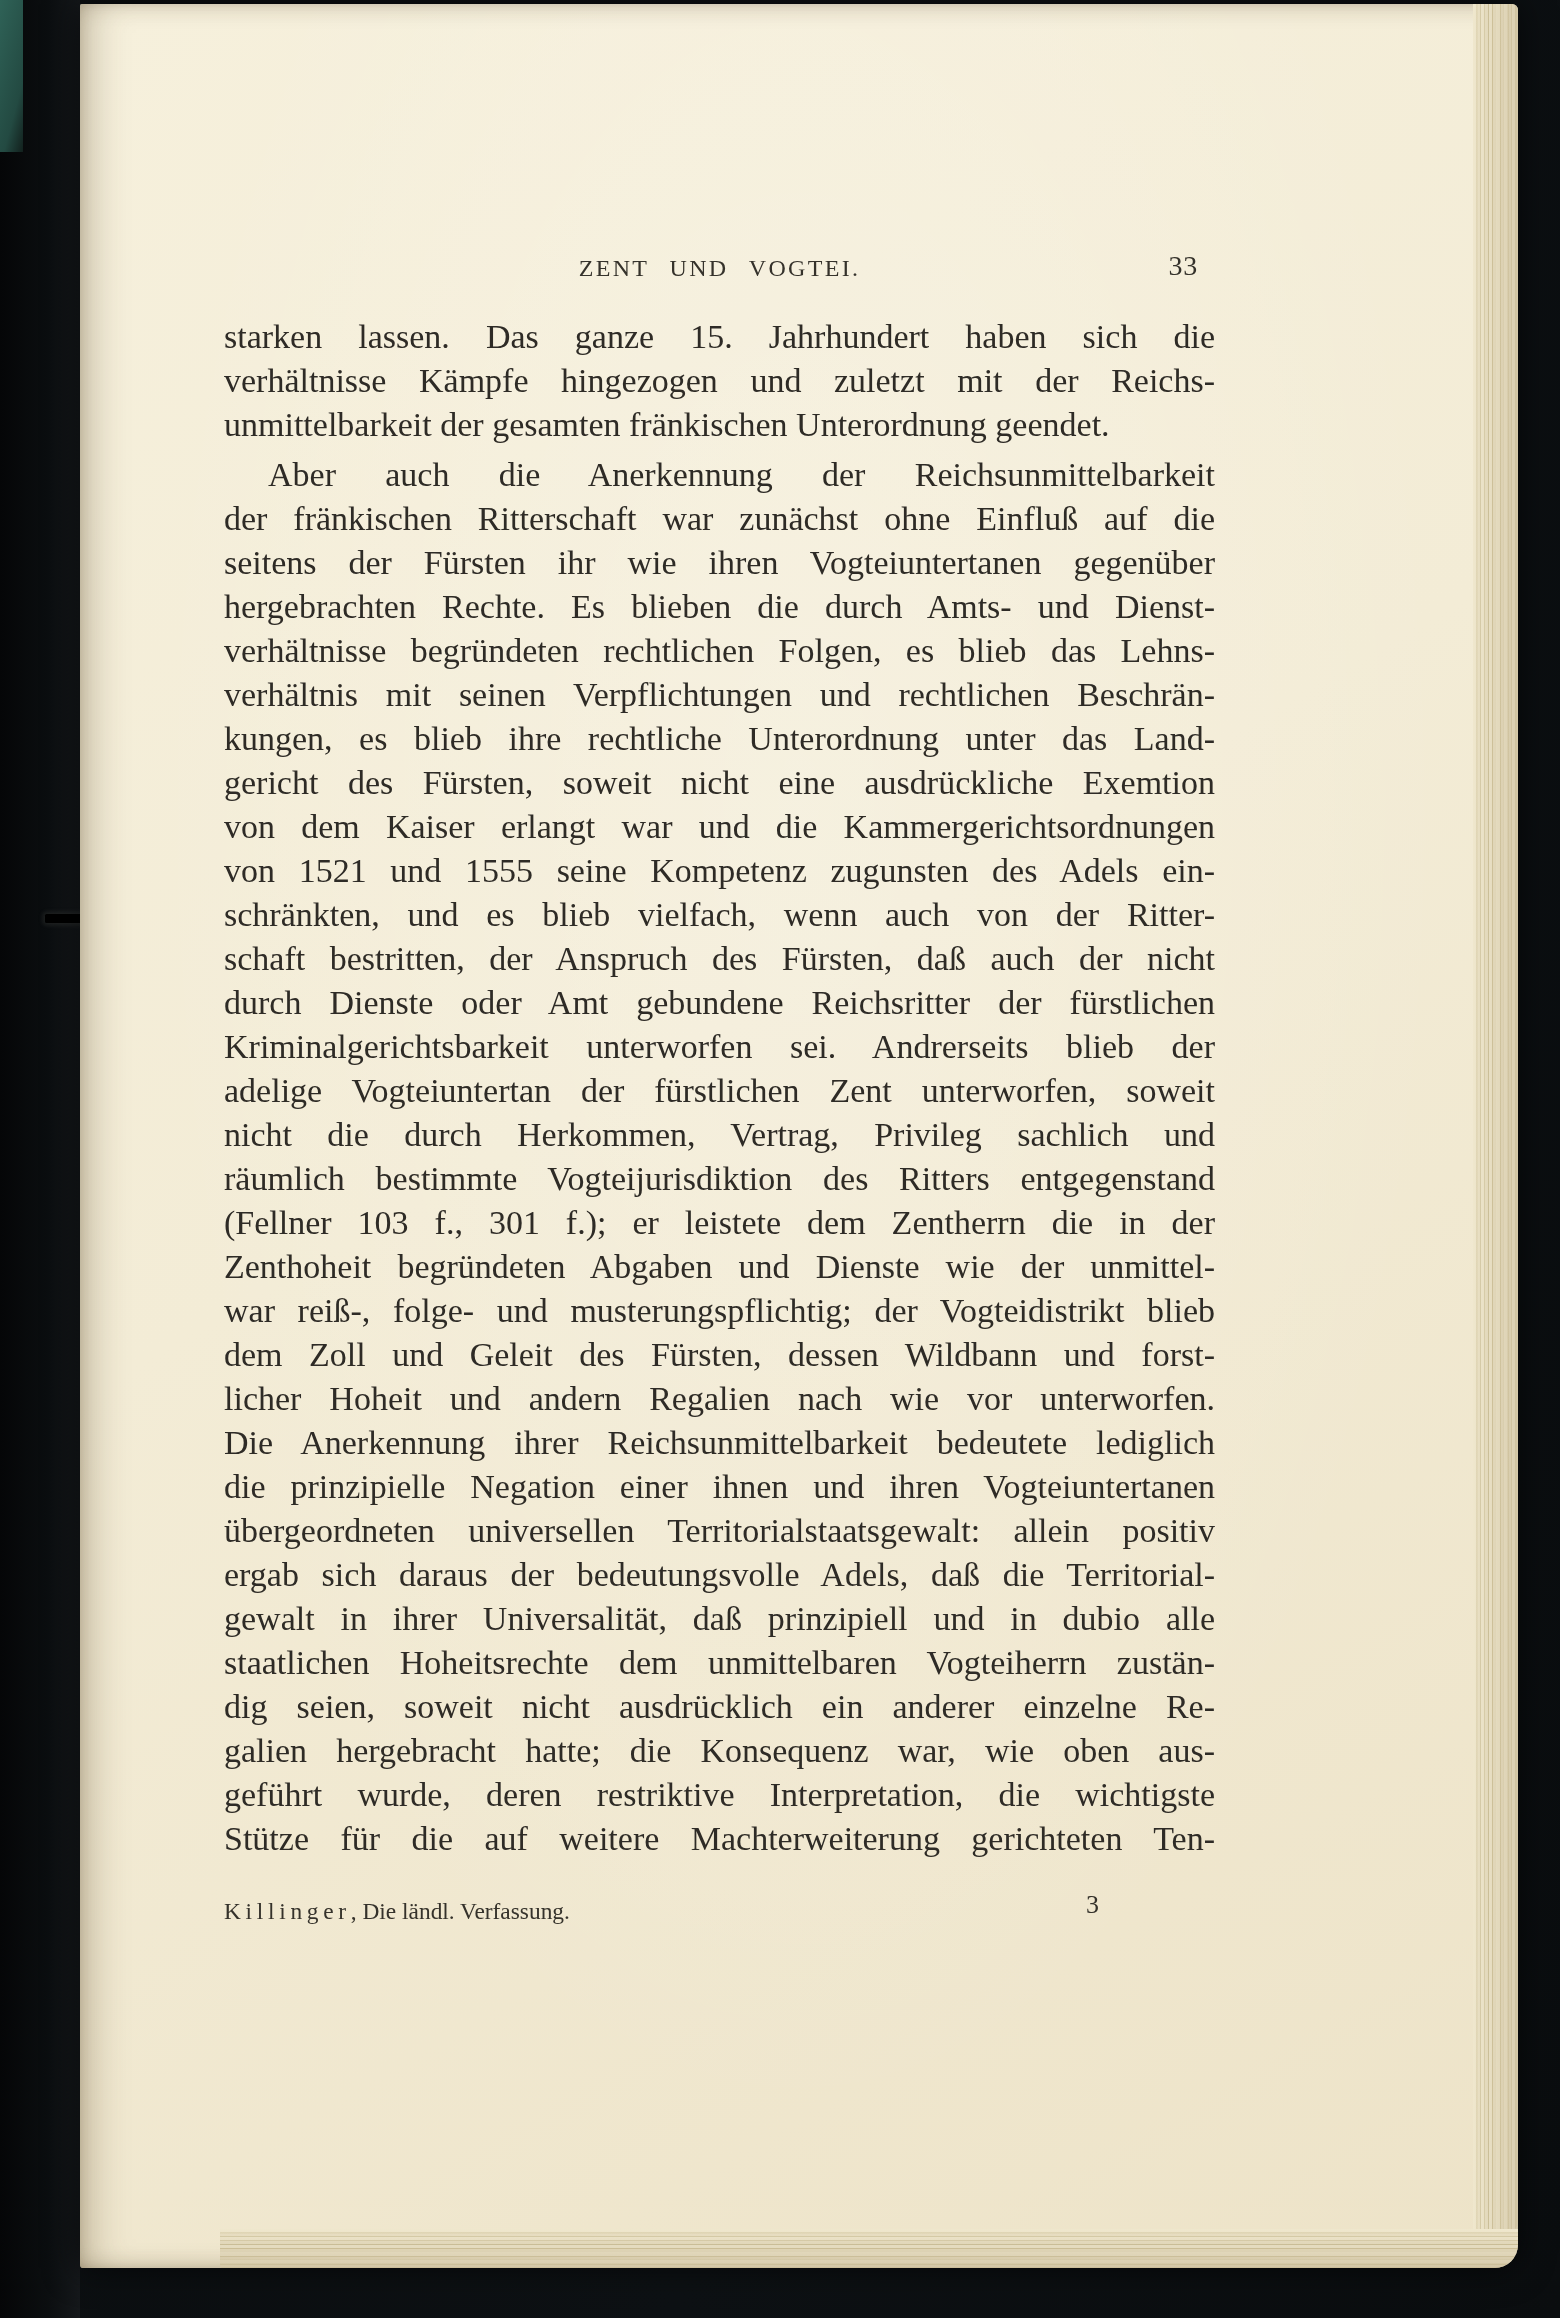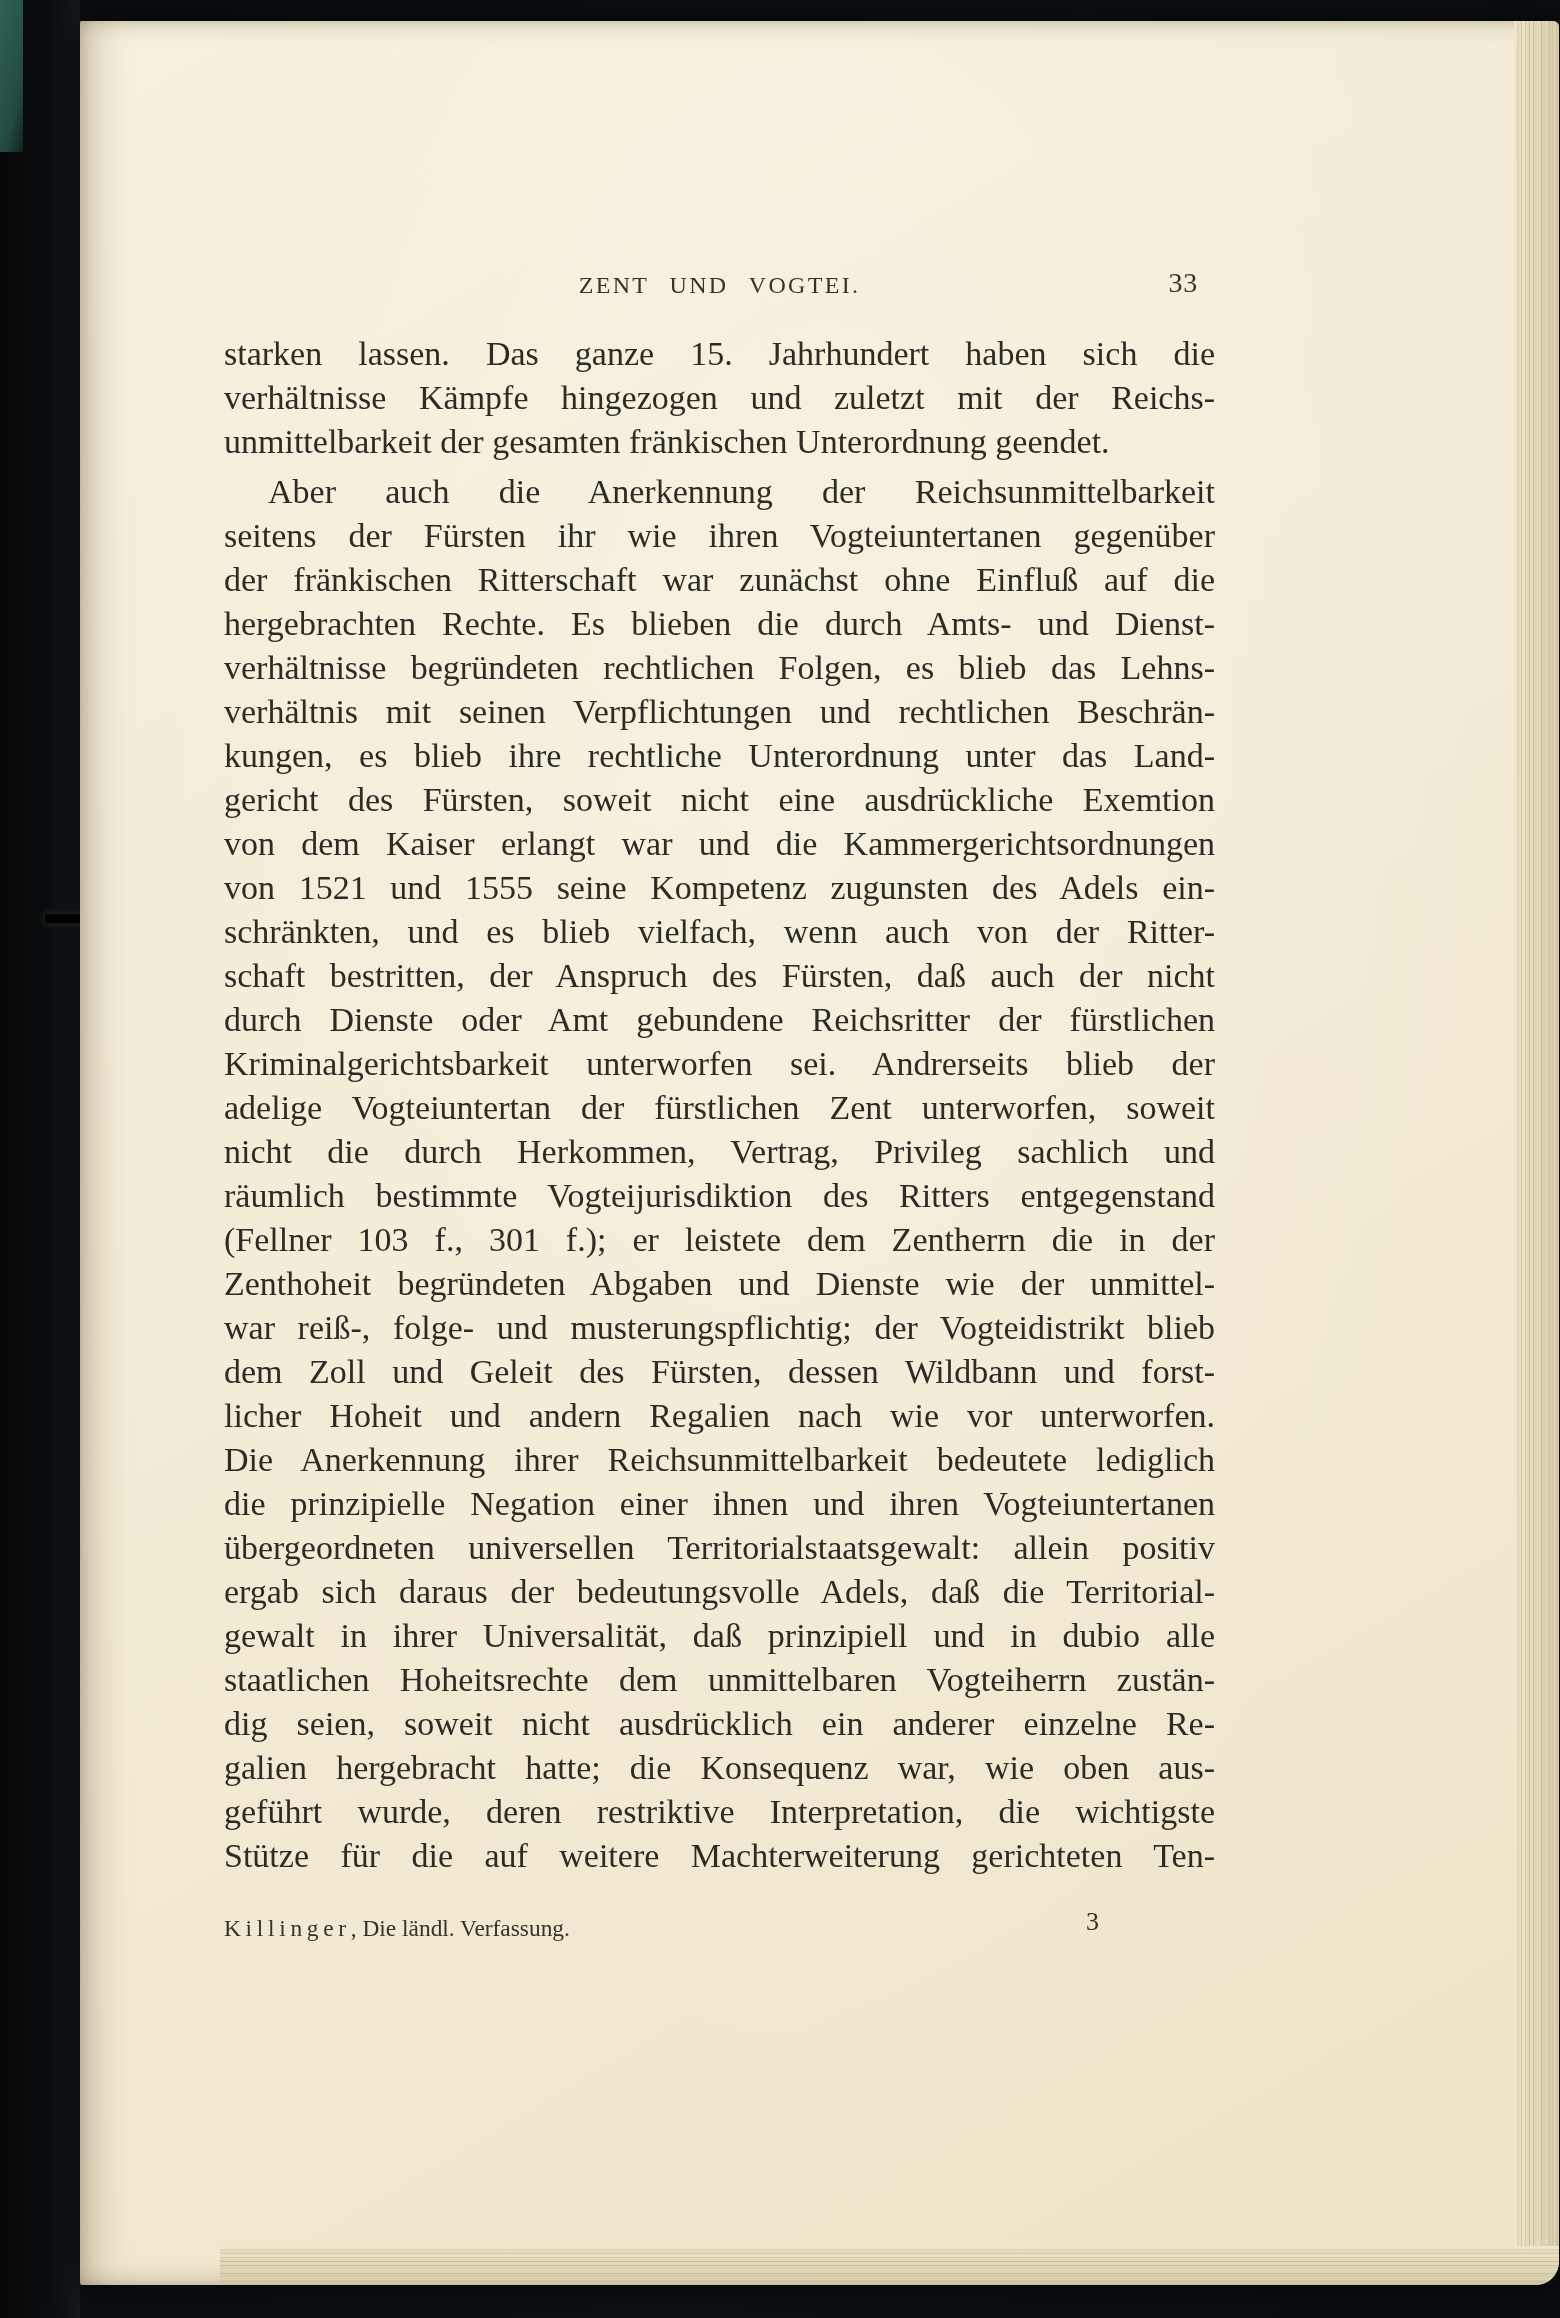--- a/index.html
+++ b/index.html
@@ -26,33 +26,32 @@
   .margin-mark {
     position: absolute;
     left: 45px; top: 914px;
     width: 41px; height: 8.6px;
     background: #000;
     box-shadow: 0 0 4.7px 2.3px rgba(120,120,110,0.18);
     border-radius: 1.6px;
   }
   .paper {
     position: absolute;
-    left: 80px; top: 21px;
+    left: 80px; top: 4px;
     width: 1438px; height: 2264px;
     background:
       radial-gradient(ellipse at 50% 35%, rgba(255,255,255,0.22), rgba(255,255,255,0) 65%),
       linear-gradient(150deg, #f6f0dc 0%, #f3ecd6 45%, #ede3c8 100%);
     border-radius: 1.6px 6.2px 23.4px 3.1px;
     box-shadow:
       inset 26.5px 0 43px -22px rgba(70,52,22,0.38),
       inset -4.7px 0 12.5px -6.2px rgba(70,52,22,0.22),
       inset 0 11px 23.4px -14px rgba(70,52,22,0.25),
       inset 0 -9.4px 22px -11px rgba(70,52,22,0.28),
       0 0 35px rgba(0,0,0,0.65);
-    padding-left: 41px;
   }
   .fore-edge {
     position: absolute;
     right: 0; top: 0; bottom: 31px;
     width: 45px;
     background:
       linear-gradient(90deg, rgba(120,95,45,0) 0%, rgba(120,95,45,0.18) 100%),
       repeating-linear-gradient(90deg,
         #efe7cd 0px, #efe7cd 3.1px,
         #d4c8a2 3.9px,
@@ -141,22 +140,22 @@
     </div>
 
     <div class="body-text" id="body-text">
         <div class="paragraph">
           <div class="line">starken lassen. Das ganze 15. Jahrhundert haben sich die</div>
           <div class="line">verhältnisse Kämpfe hingezogen und zuletzt mit der Reichs-</div>
           <div class="line flush">unmittelbarkeit der gesamten fränkischen Unterordnung geendet.</div>
         </div>
         <div class="paragraph">
           <div class="line first">Aber auch die Anerkennung der Reichsunmittelbarkeit</div>
+          <div class="line">der fränkischen Ritterschaft war zunächst ohne Einfluß auf die</div>
           <div class="line">seitens der Fürsten ihr wie ihren Vogteiuntertanen gegenüber</div>
-          <div class="line">der fränkischen Ritterschaft war zunächst ohne Einfluß auf die</div>
           <div class="line">hergebrachten Rechte. Es blieben die durch Amts- und Dienst-</div>
           <div class="line">verhältnisse begründeten rechtlichen Folgen, es blieb das Lehns-</div>
           <div class="line">verhältnis mit seinen Verpflichtungen und rechtlichen Beschrän-</div>
           <div class="line">kungen, es blieb ihre rechtliche Unterordnung unter das Land-</div>
           <div class="line">gericht des Fürsten, soweit nicht eine ausdrückliche Exemtion</div>
           <div class="line">von dem Kaiser erlangt war und die Kammergerichtsordnungen</div>
           <div class="line">von 1521 und 1555 seine Kompetenz zugunsten des Adels ein-</div>
           <div class="line">schränkten, und es blieb vielfach, wenn auch von der Ritter-</div>
           <div class="line">schaft bestritten, der Anspruch des Fürsten, daß auch der nicht</div>
           <div class="line">durch Dienste oder Amt gebundene Reichsritter der fürstlichen</div>

